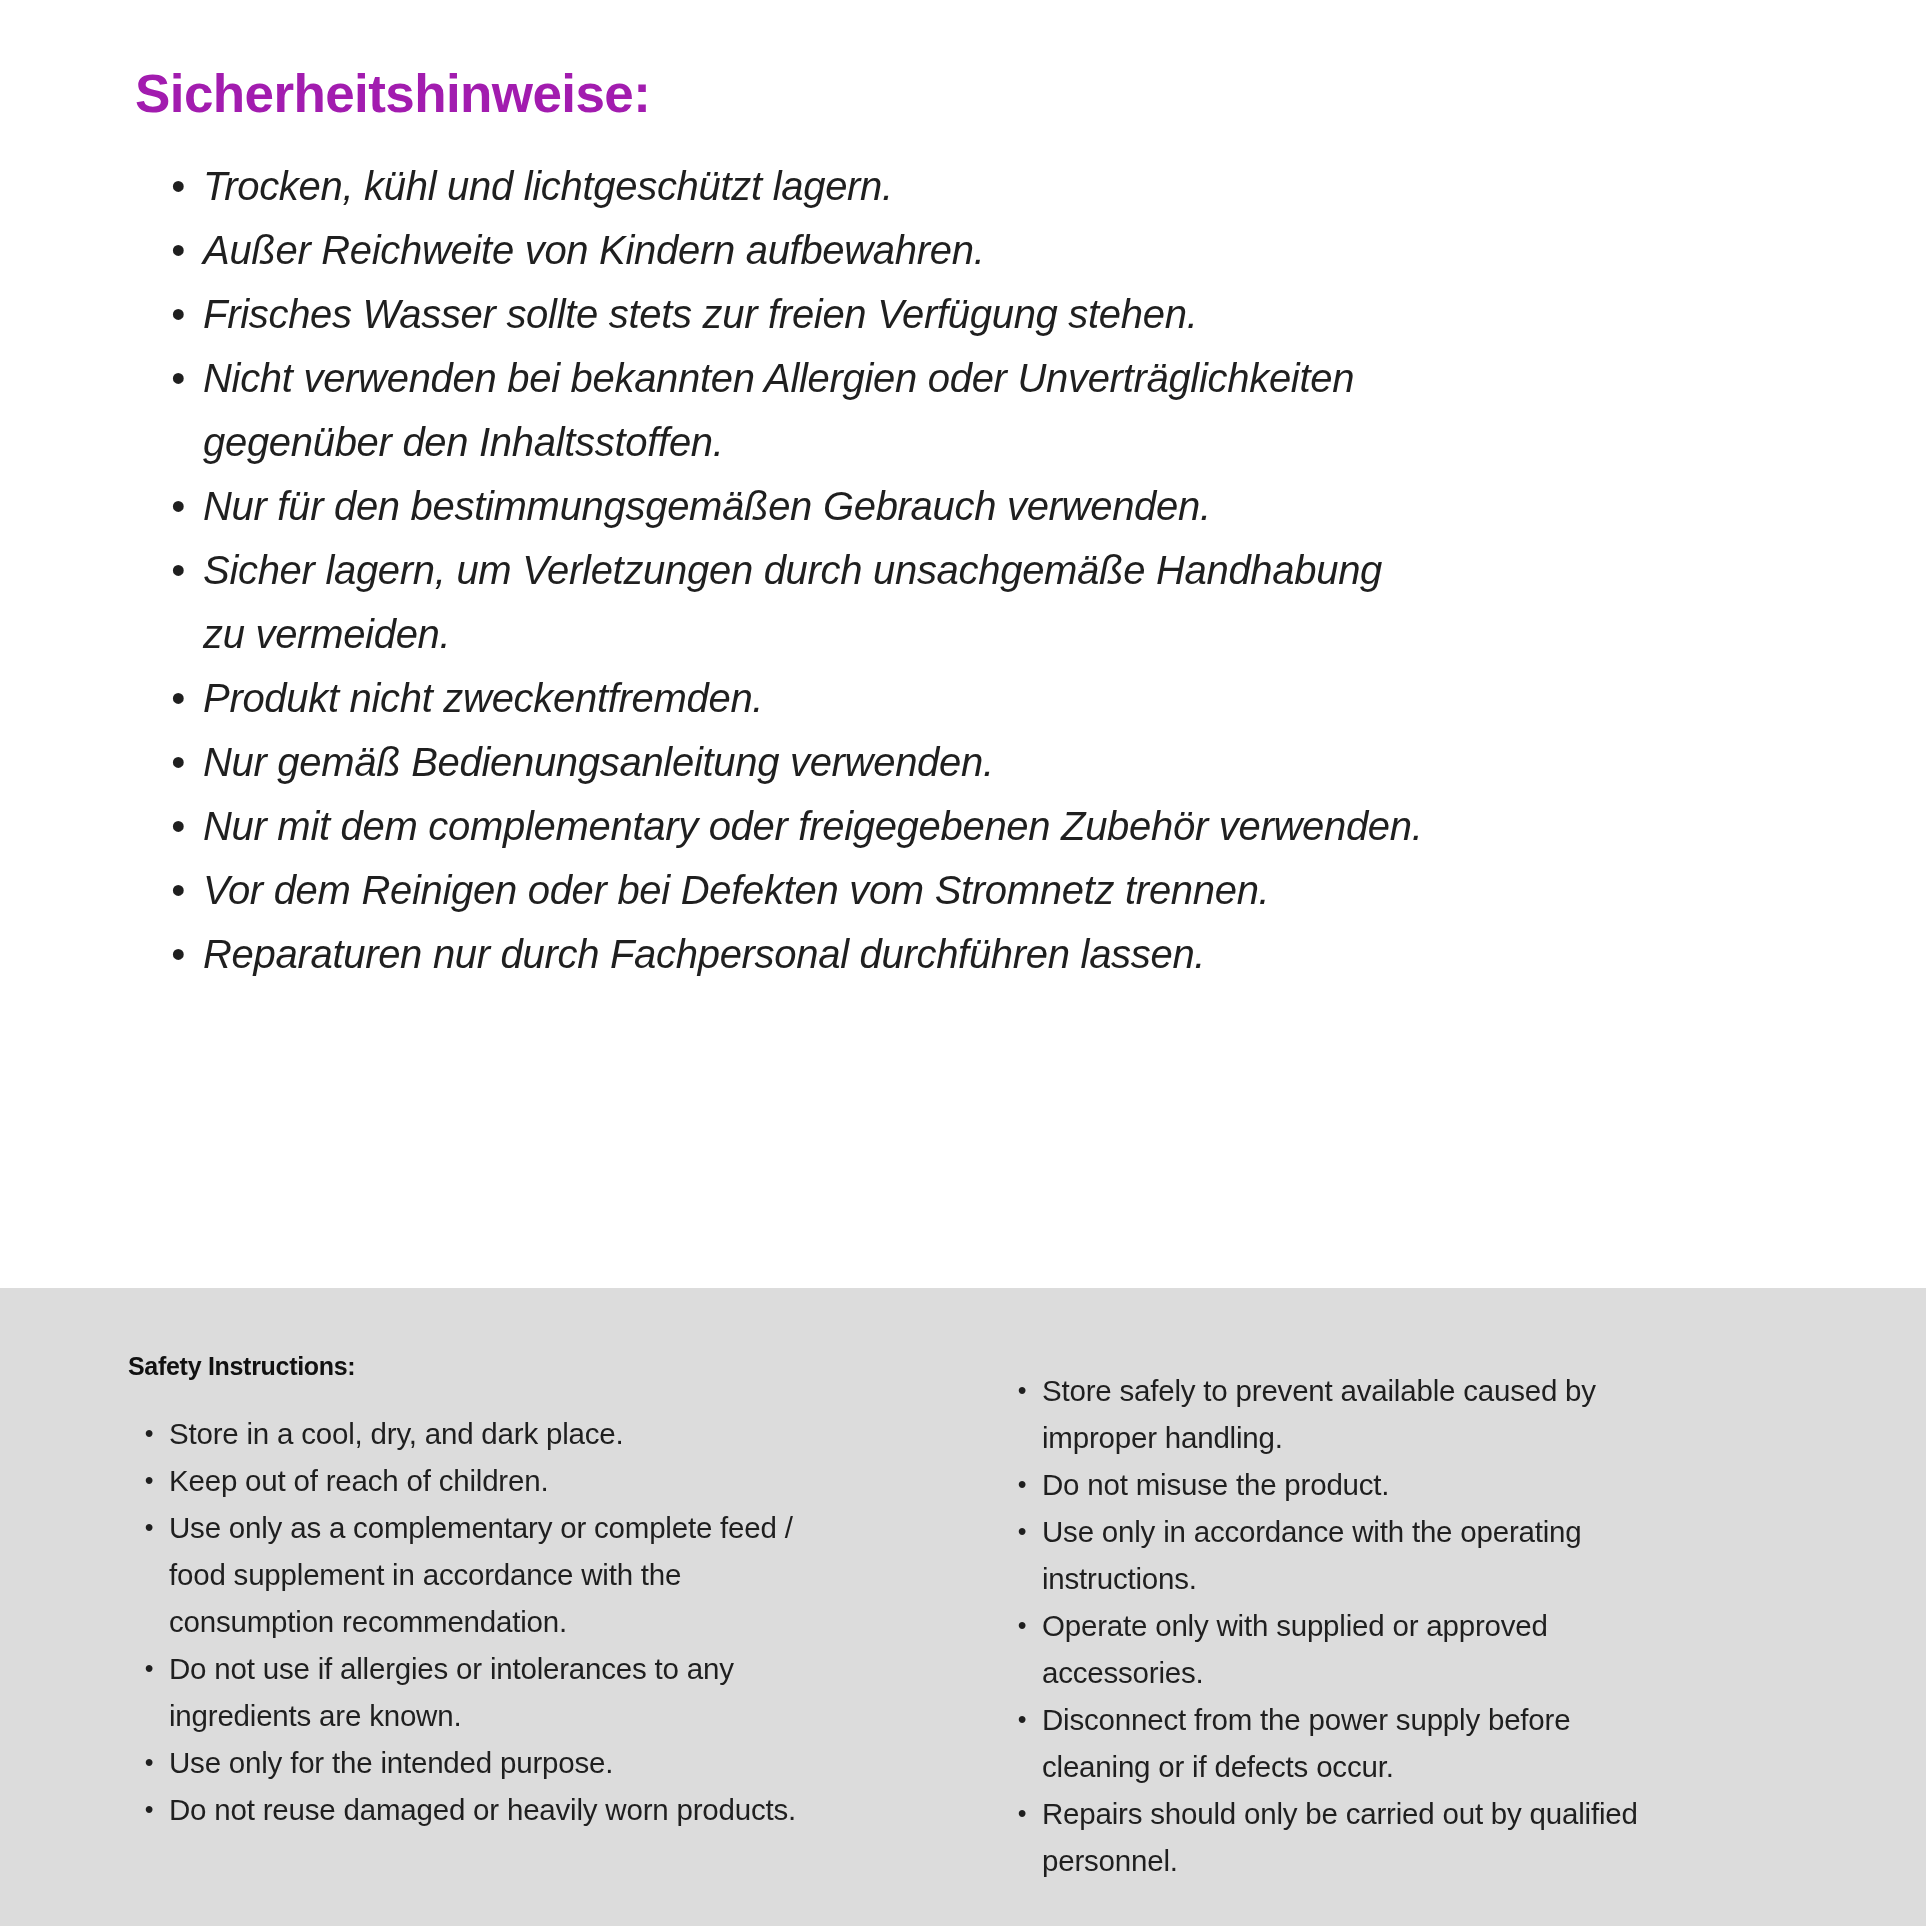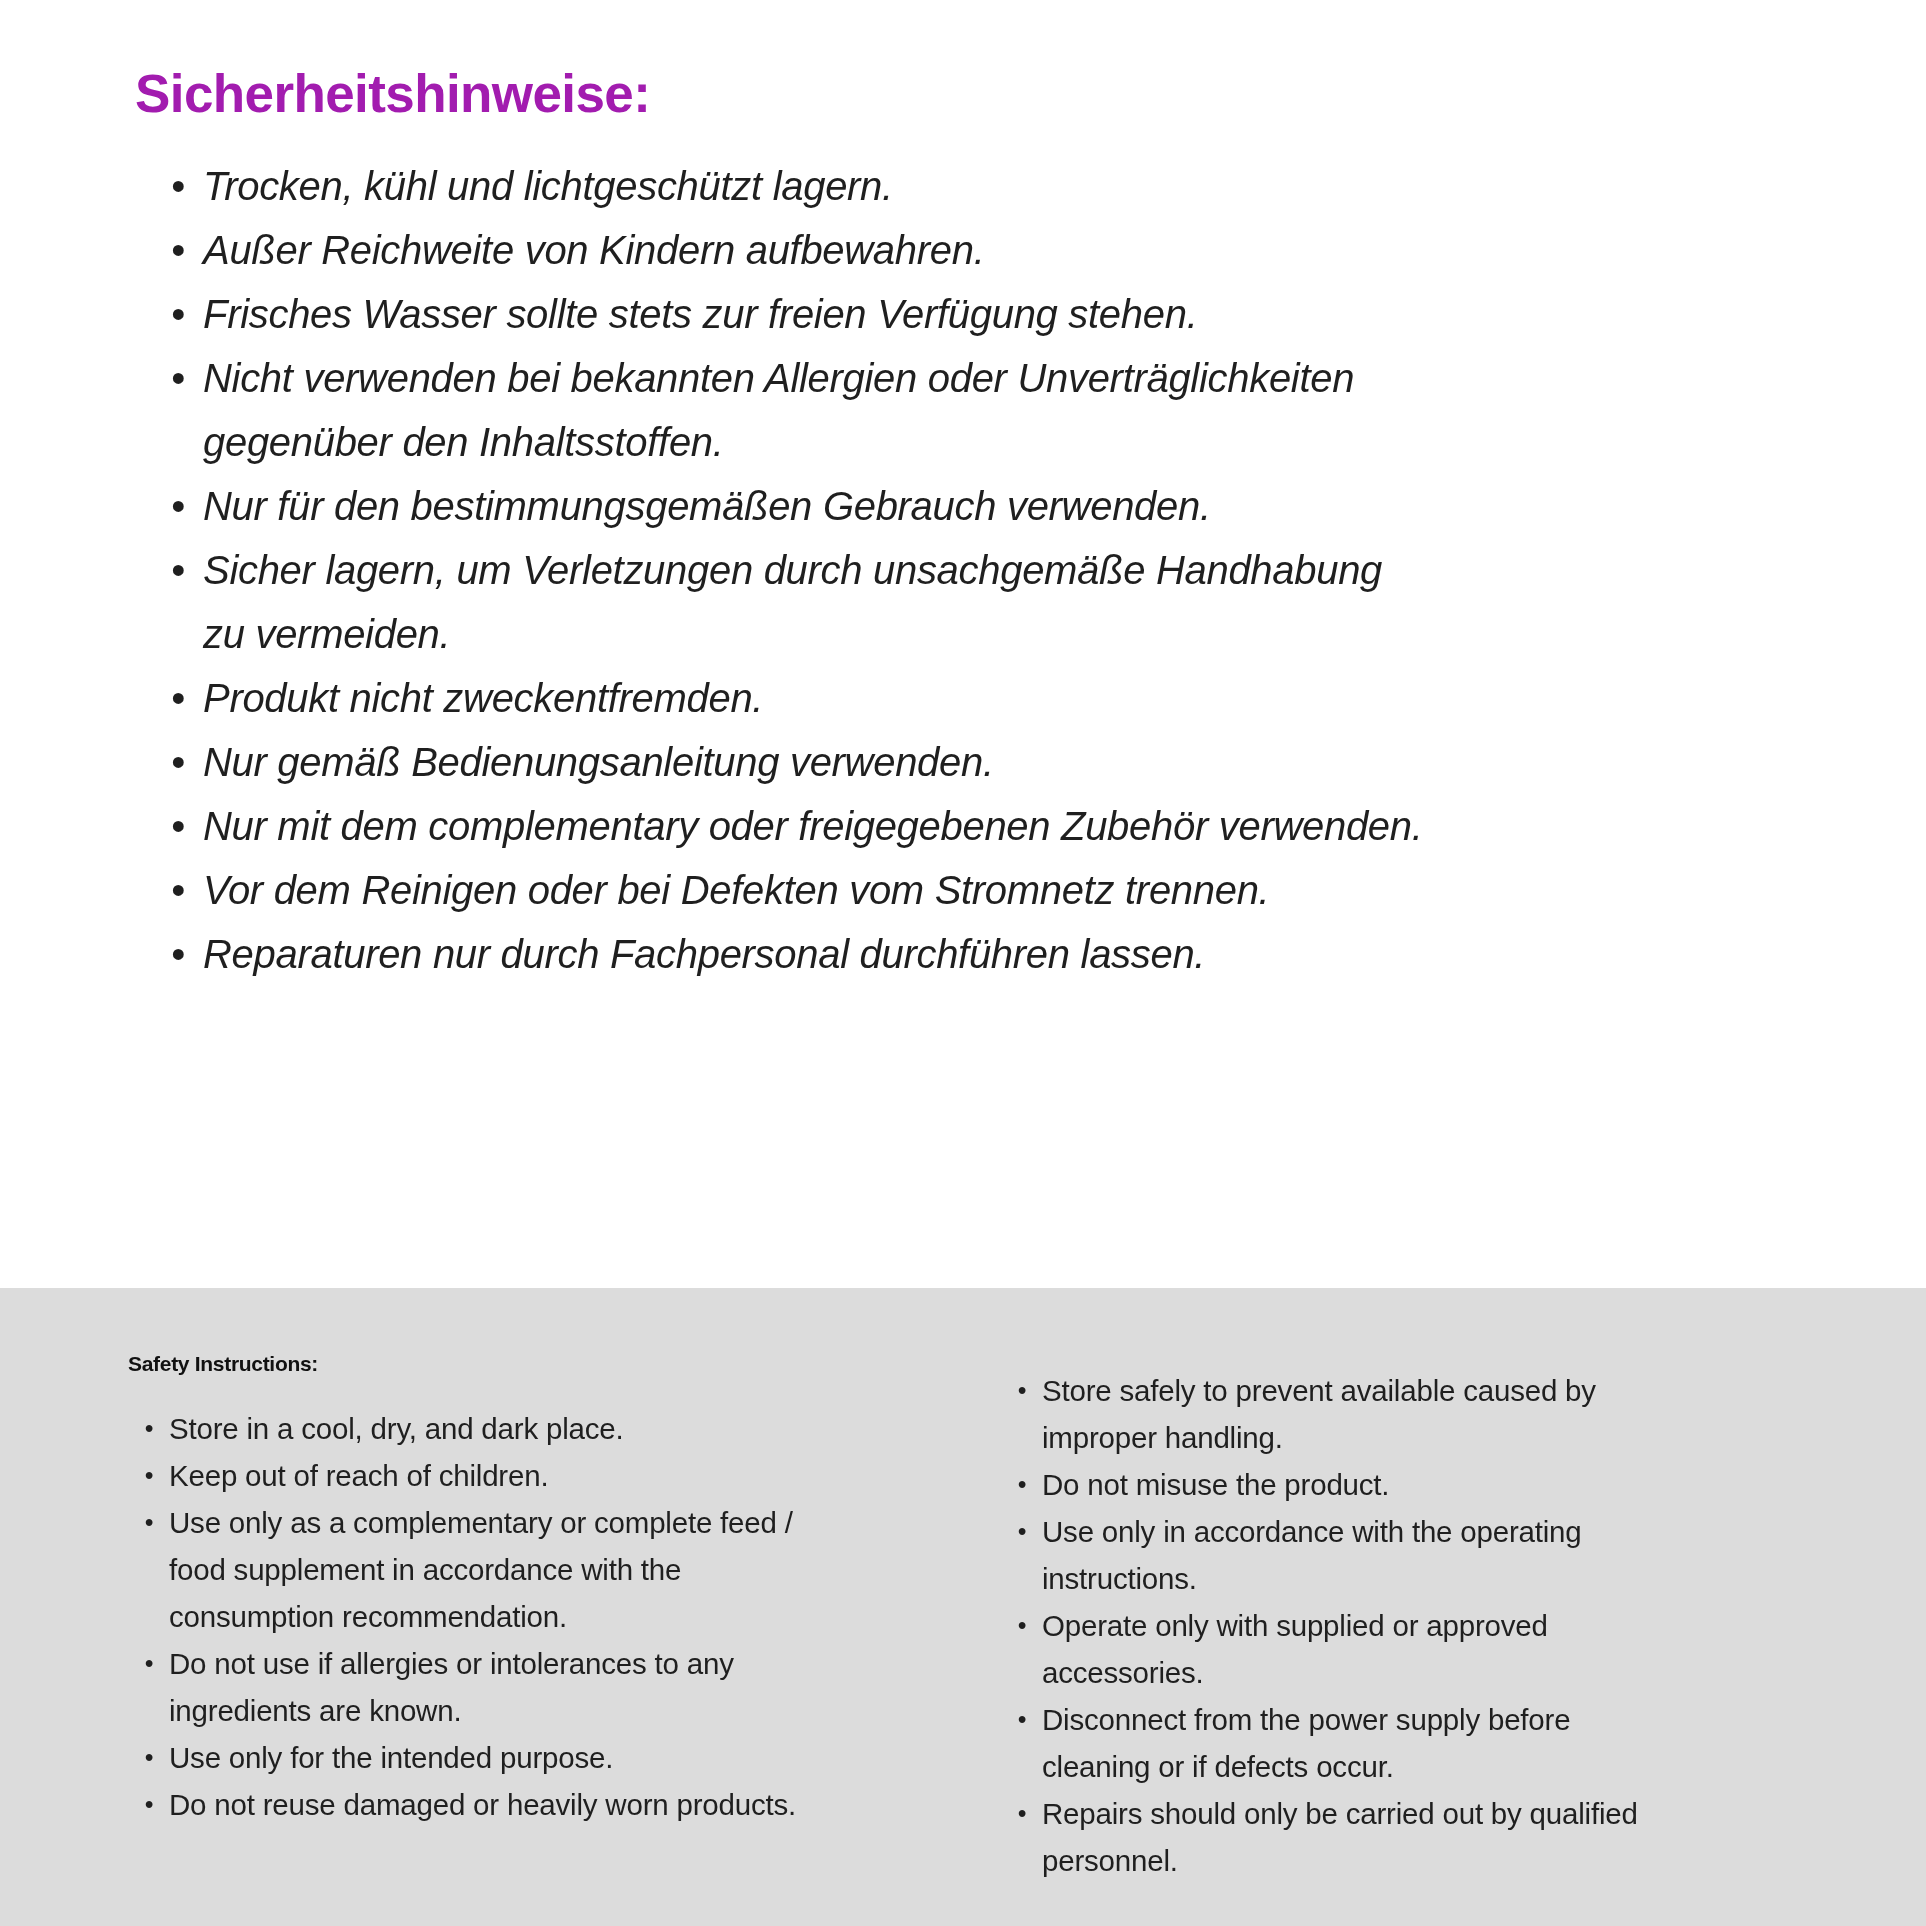--- a/index.html
+++ b/index.html
@@ -59,21 +59,21 @@
   }
   .en-columns {
     display: flex;
     align-items: flex-start;
     padding: 64px 0 0 128px;
   }
   .en-left  { width: 873px; }
   .en-right { width: 899px; padding-top: 15.4px; }
   .en-heading {
     margin: 0 0 29px 0;
-    font-size: 21px;
+    font-size: 25px;
     line-height: 1.15;
     font-weight: 700;
     color: #111111;
     letter-spacing: -0.3px;
   }
   .en-list {
     list-style: none;
     margin: 0;
     padding: 0;
     font-size: 29.5px;

